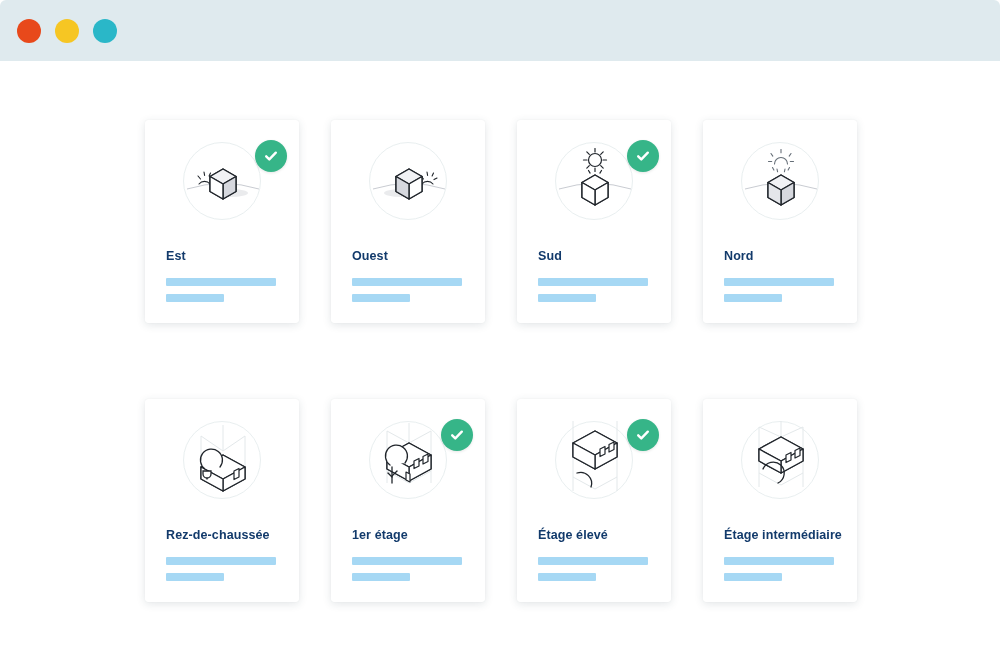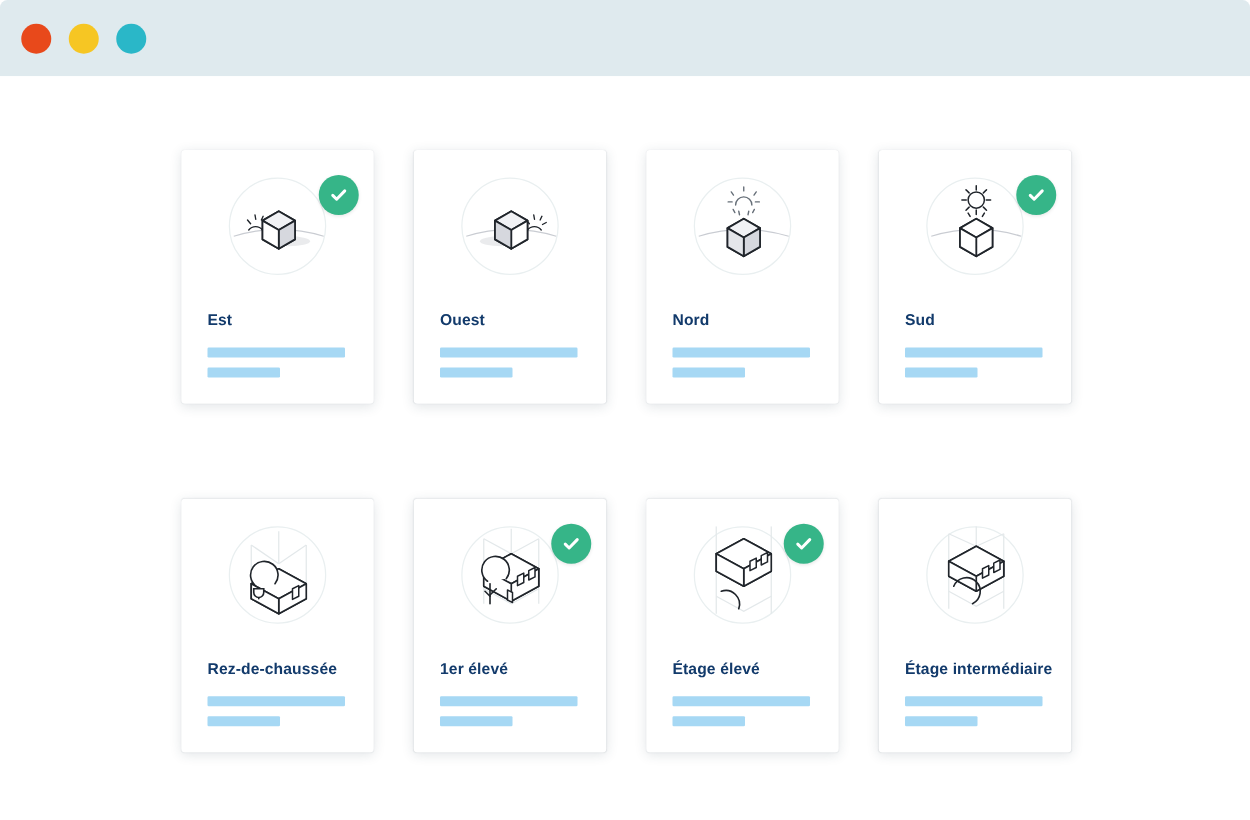--- a/index.html
+++ b/index.html
@@ -228,53 +228,20 @@
                 <g>
                   <polygon points="40,27 53,34.5 53,49.5 40,57 27,49.5 27,34.5" fill="#ffffff" stroke="#20252b" stroke-width="1.4" stroke-linejoin="round"></polygon>
                   <polygon points="40,27 53,34.5 40,42 27,34.5" fill="#f1f2f5" stroke="#20252b" stroke-width="1.4" stroke-linejoin="round"></polygon>
                   <polygon points="40,42 53,34.5 53,49.5 40,57" fill="#ffffff" stroke="#20252b" stroke-width="1.4" stroke-linejoin="round"></polygon>
                   <polygon points="40,42 27,34.5 27,49.5 40,57" fill="#d6d8de" stroke="#20252b" stroke-width="1.4" stroke-linejoin="round"></polygon>
                 </g>
               </svg>
             </div>
           </div>
           <div class="card-title">Ouest</div>
-          <div class="bars">
-            <span class="bar bar-long"></span>
-            <span class="bar bar-short"></span>
-          </div>
-        </div>
-
-        <div class="card">
-          <div class="card-illu">
-            <div class="illu-circle">
-              <svg width="80" height="80" viewBox="0 0 80 80">
-                <path d="M4 47 Q40 36 76 47" stroke="#c9ccd2" stroke-width="1" fill="none"></path>
-                <g stroke="#4b5560" stroke-width="1.1" fill="none" stroke-linecap="round" opacity="0.85">
-                  <path d="M33.5 22 a6.5 6.5 0 0 1 13 0"></path>
-                  <path d="M40 7.5 v3.2"></path>
-                  <path d="M30 11.5 l1.8 2.6"></path>
-                  <path d="M50 11.5 l-1.8 2.6"></path>
-                  <path d="M27.5 19.5 h3.2"></path>
-                  <path d="M52.5 19.5 h-3.2"></path>
-                  <path d="M31.5 25.5 l1.4 2.6"></path>
-                  <path d="M36 27 l0.6 2.8"></path>
-                  <path d="M44 27 l-0.6 2.8"></path>
-                  <path d="M48.5 25.5 l-1.4 2.6"></path>
-                </g>
-                <g>
-                  <polygon points="40,33 53,40.5 53,55.5 40,63 27,55.5 27,40.5" fill="#ffffff" stroke="#20252b" stroke-width="1.4" stroke-linejoin="round"></polygon>
-                  <polygon points="40,33 53,40.5 40,48 27,40.5" fill="#f1f2f5" stroke="#20252b" stroke-width="1.4" stroke-linejoin="round"></polygon>
-                  <polygon points="40,48 53,40.5 53,55.5 40,63" fill="#d6d8de" stroke="#20252b" stroke-width="1.4" stroke-linejoin="round"></polygon>
-                  <polygon points="40,48 27,40.5 27,55.5 40,63" fill="#e4e6ea" stroke="#20252b" stroke-width="1.4" stroke-linejoin="round"></polygon>
-                </g>
-              </svg>
-            </div>
-          </div>
-          <div class="card-title">Nord</div>
           <div class="bars">
             <span class="bar bar-long"></span>
             <span class="bar bar-short"></span>
           </div>
         </div>
 
         <div class="card">
           <div class="card-illu">
             <div class="illu-circle">
               <svg width="80" height="80" viewBox="0 0 80 80">
@@ -306,20 +273,53 @@
               </svg>
             </div>
           </div>
           <div class="card-title">Sud</div>
           <div class="bars">
             <span class="bar bar-long"></span>
             <span class="bar bar-short"></span>
           </div>
         </div>
 
+        <div class="card">
+          <div class="card-illu">
+            <div class="illu-circle">
+              <svg width="80" height="80" viewBox="0 0 80 80">
+                <path d="M4 47 Q40 36 76 47" stroke="#c9ccd2" stroke-width="1" fill="none"></path>
+                <g stroke="#4b5560" stroke-width="1.1" fill="none" stroke-linecap="round" opacity="0.85">
+                  <path d="M33.5 22 a6.5 6.5 0 0 1 13 0"></path>
+                  <path d="M40 7.5 v3.2"></path>
+                  <path d="M30 11.5 l1.8 2.6"></path>
+                  <path d="M50 11.5 l-1.8 2.6"></path>
+                  <path d="M27.5 19.5 h3.2"></path>
+                  <path d="M52.5 19.5 h-3.2"></path>
+                  <path d="M31.5 25.5 l1.4 2.6"></path>
+                  <path d="M36 27 l0.6 2.8"></path>
+                  <path d="M44 27 l-0.6 2.8"></path>
+                  <path d="M48.5 25.5 l-1.4 2.6"></path>
+                </g>
+                <g>
+                  <polygon points="40,33 53,40.5 53,55.5 40,63 27,55.5 27,40.5" fill="#ffffff" stroke="#20252b" stroke-width="1.4" stroke-linejoin="round"></polygon>
+                  <polygon points="40,33 53,40.5 40,48 27,40.5" fill="#f1f2f5" stroke="#20252b" stroke-width="1.4" stroke-linejoin="round"></polygon>
+                  <polygon points="40,48 53,40.5 53,55.5 40,63" fill="#d6d8de" stroke="#20252b" stroke-width="1.4" stroke-linejoin="round"></polygon>
+                  <polygon points="40,48 27,40.5 27,55.5 40,63" fill="#e4e6ea" stroke="#20252b" stroke-width="1.4" stroke-linejoin="round"></polygon>
+                </g>
+              </svg>
+            </div>
+          </div>
+          <div class="card-title">Nord</div>
+          <div class="bars">
+            <span class="bar bar-long"></span>
+            <span class="bar bar-short"></span>
+          </div>
+        </div>
+
       </div>
 
       <div class="row">
 
         <div class="card">
           <div class="card-illu">
             <div class="illu-circle">
               <svg width="80" height="80" viewBox="0 0 80 80">
                 <g stroke="#e3e8ea" stroke-width="1" fill="none">
                   <path d="M40 4 L40 30"></path>
@@ -384,21 +384,21 @@
                   <path d="M28 50 l-5 5" fill="none"></path>
                 </g>
               </svg>
             </div>
             <div class="badge">
               <svg width="16" height="16" viewBox="0 0 16 16">
                 <path d="M3.2 8.3 L6.3 11.4 L12.8 4.7" stroke="#ffffff" stroke-width="2.4" fill="none" stroke-linecap="round" stroke-linejoin="round"></path>
               </svg>
             </div>
           </div>
-          <div class="card-title">1er élevé</div>
+          <div class="card-title">1er étage</div>
           <div class="bars">
             <span class="bar bar-long"></span>
             <span class="bar bar-short"></span>
           </div>
         </div>
 
         <div class="card">
           <div class="card-illu">
             <div class="illu-circle">
               <svg width="80" height="80" viewBox="0 0 80 80">

